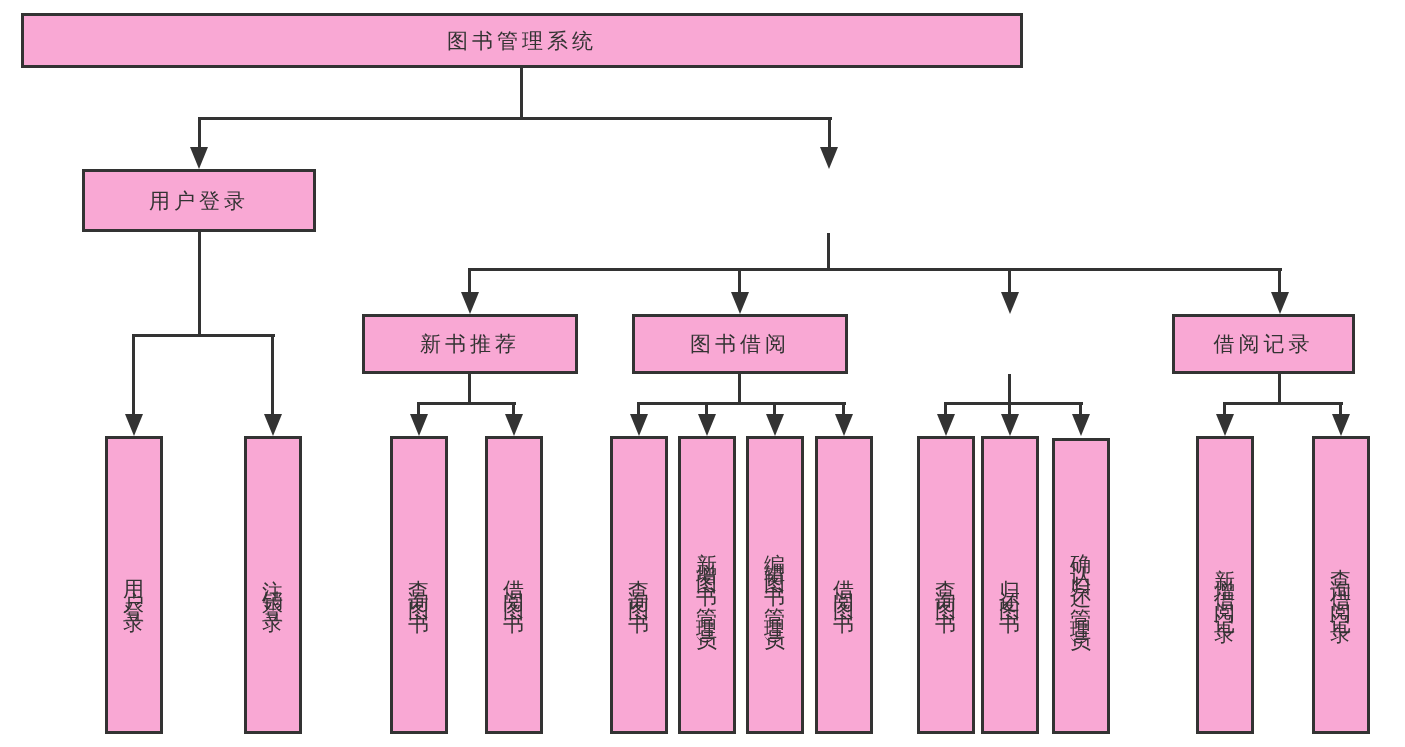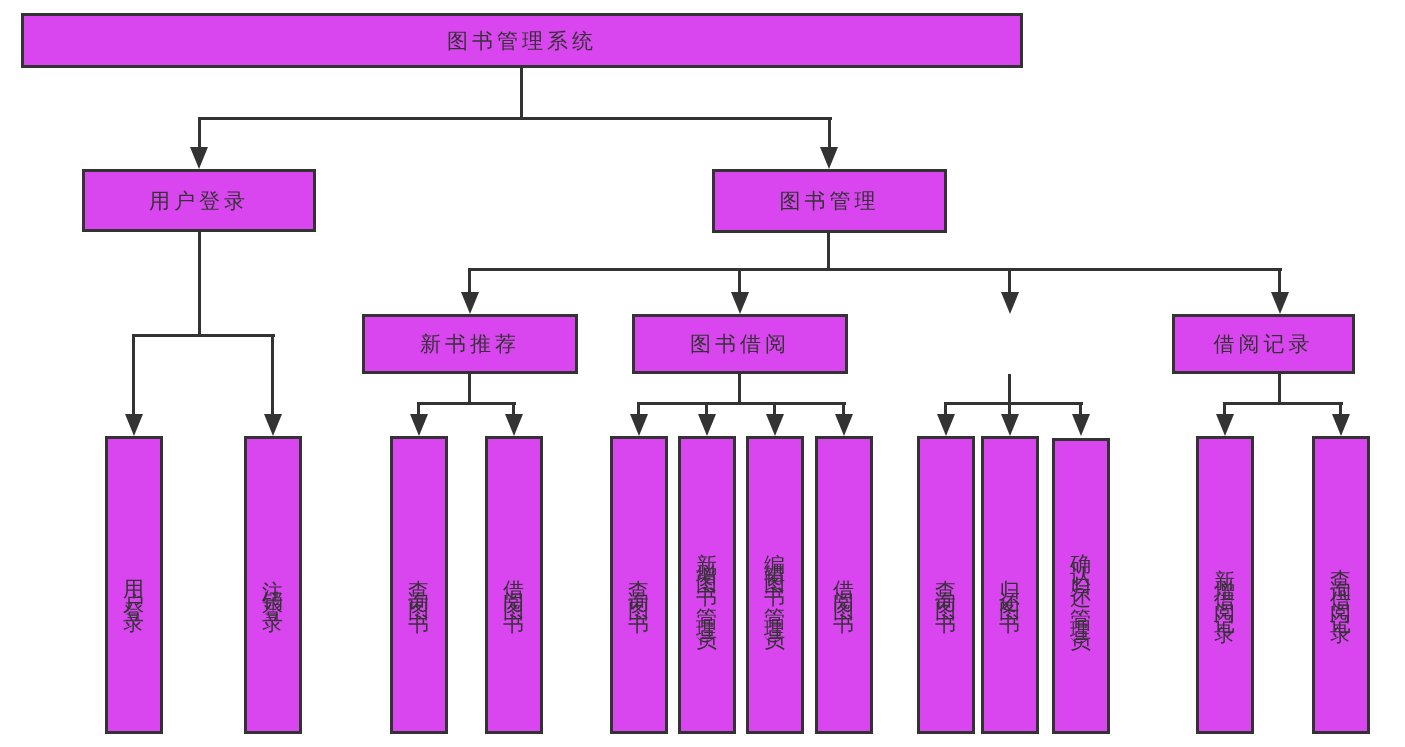--- a/index.html
+++ b/index.html
@@ -1,21 +1,21 @@
 <!DOCTYPE html>
 <html><head>
 <meta charset="utf-8">
 <style>
   html,body{margin:0;padding:0;background:#ffffff;}
   #stage{
     position:relative;width:1405px;height:747px;background:#ffffff;overflow:hidden;
     font-family:"Liberation Sans","DejaVu Sans",sans-serif;color:#333333;
   }
   .box{
-    position:absolute;background:#d946ef;border:3px solid #333333;box-sizing:border-box;
+    position:absolute;background:#f9a8d4;border:3px solid #333333;box-sizing:border-box;
     display:flex;align-items:center;justify-content:center;
   }
   .box-h span{
     font-size:21px;letter-spacing:4px;color:#333333;white-space:nowrap;
   }
   .box-v span{
     writing-mode:vertical-rl;text-orientation:mixed;
     font-size:21px;letter-spacing:11px;color:#333333;line-height:1;
   }
   .vline,.hline{position:absolute;background:#333333;}
@@ -43,23 +43,20 @@
 
   <div class="vline" style="left:520px;top:68px;height:51px;"></div>
   <div class="hline" style="left:198px;top:117px;width:634px;"></div>
   <div class="vline" style="left:198px;top:117px;height:30px;"></div>
   <div class="arrow" style="left:190px;top:147px;"></div>
   <div class="vline" style="left:828px;top:117px;height:30px;"></div>
   <div class="arrow" style="left:820px;top:147px;"></div>
 
   <div class="box box-h" style="left:82px;top:169px;width:234px;height:63px;">
     <span>用户登录</span>
-  </div>
-  <div class="box box-h" style="left:712px;top:169px;width:235px;height:64px;">
-    <span>图书管理</span>
   </div>
 
   <div class="vline" style="left:198px;top:232px;height:104px;"></div>
   <div class="hline" style="left:132px;top:334px;width:143px;"></div>
   <div class="vline" style="left:132px;top:334px;height:80px;"></div>
   <div class="arrow" style="left:125px;top:414px;"></div>
   <div class="vline" style="left:271px;top:334px;height:80px;"></div>
   <div class="arrow" style="left:264px;top:414px;"></div>
 
   <div class="vline" style="left:827px;top:233px;height:37px;"></div>

